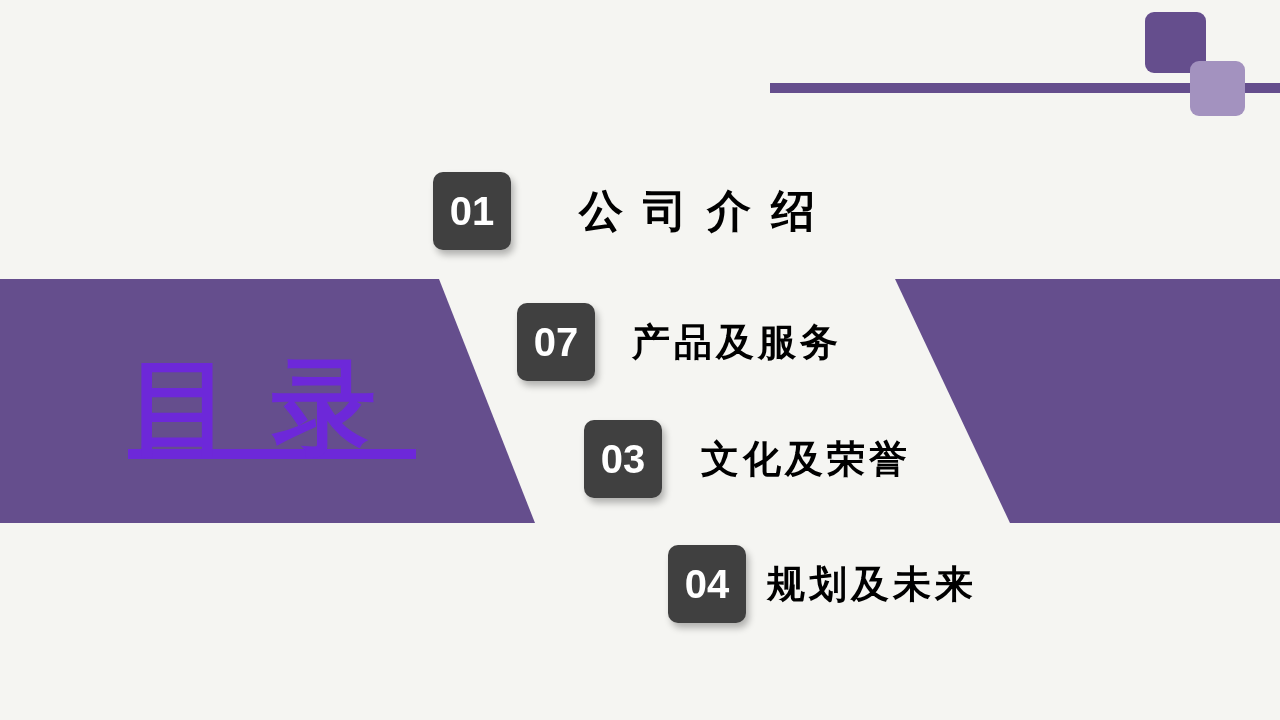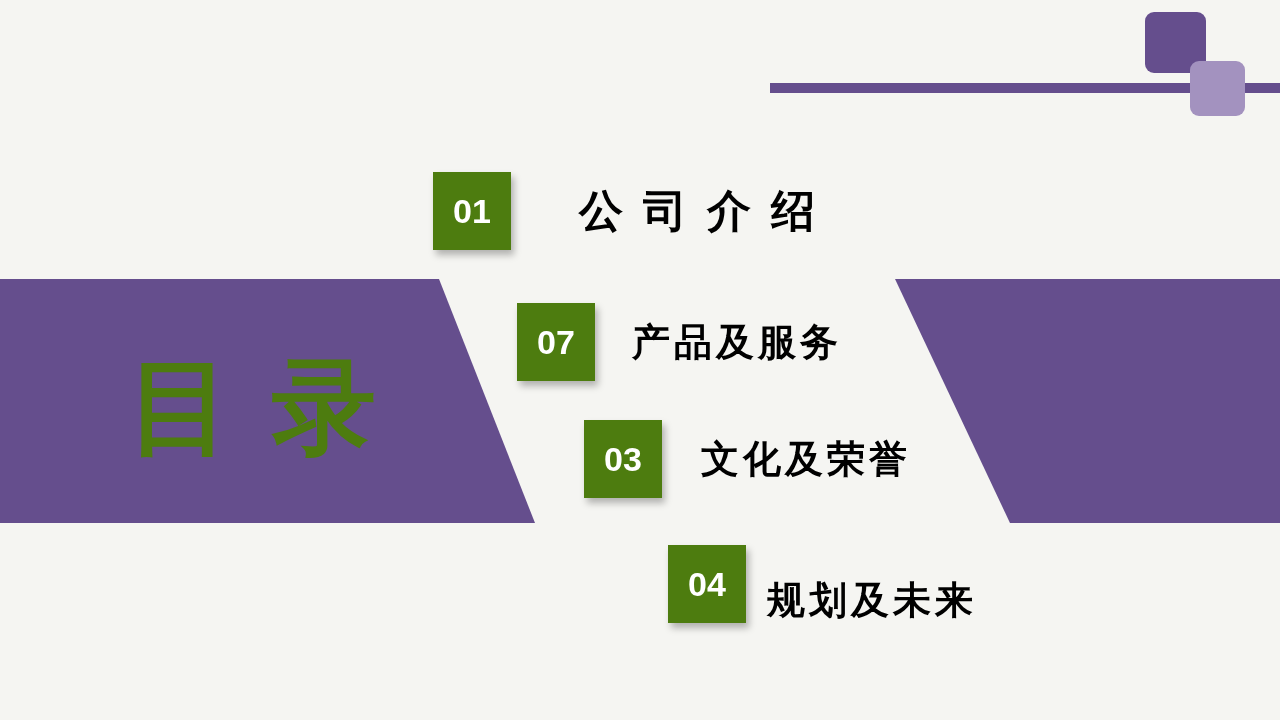--- a/index.html
+++ b/index.html
@@ -15,27 +15,28 @@
   .band-left {
     left:0; top:279px; width:535px; height:244px; background:#654e8d;
     clip-path: polygon(0 0, 439px 0, 535px 244px, 0 244px);
   }
   .band-right {
     left:895px; top:279px; width:385px; height:244px; background:#654e8d;
     clip-path: polygon(0 0, 385px 0, 385px 244px, 115px 244px);
   }
   .title {
     left:128px; top:345px; height:124px; line-height:124px;
-    color:#4d7c0f; font-size:104px; font-weight:bold; letter-spacing:40px;
+    color:#6d28d9; font-size:104px; font-weight:bold; letter-spacing:40px;
     white-space:nowrap;
+    text-decoration:underline;
   }
   .num-box {
-    width:78px; height:78px; background:#4d7c0f; border-radius:0;
+    width:78px; height:78px; background:#404040; border-radius:10px;
     box-shadow: 3px 5px 7px rgba(0,0,0,0.28);
-    color:#fff; font-size:34px; font-weight:bold;
+    color:#fff; font-size:40px; font-weight:bold;
     display:flex; align-items:center; justify-content:center;
     font-family: "Liberation Sans", "DejaVu Sans", sans-serif;
   }
   .item-label {
     color:#000; font-weight:bold; white-space:nowrap; height:78px; line-height:78px;
   }
   .l1 { font-size:44px; letter-spacing:20px; }
   .l2 { font-size:38px; letter-spacing:4px; }
 </style>
 </head>
@@ -61,13 +62,13 @@
 <div class="abs item-label l2" style="left:632px; top:303px;">产品及服务</div>
 
 <div class="abs" style="left:584px; top:420px;">
   <div class="num-box">03</div>
 </div>
 <div class="abs item-label l2" style="left:701px; top:420px;">文化及荣誉</div>
 
 <div class="abs" style="left:657px; top:545px;padding-left:11px;">
   <div class="num-box">04</div>
 </div>
-<div class="abs item-label l2" style="left:767px; top:561px;">规划及未来</div>
+<div class="abs item-label l2" style="left:767px; top:545px;">规划及未来</div>
 
 </body></html>

